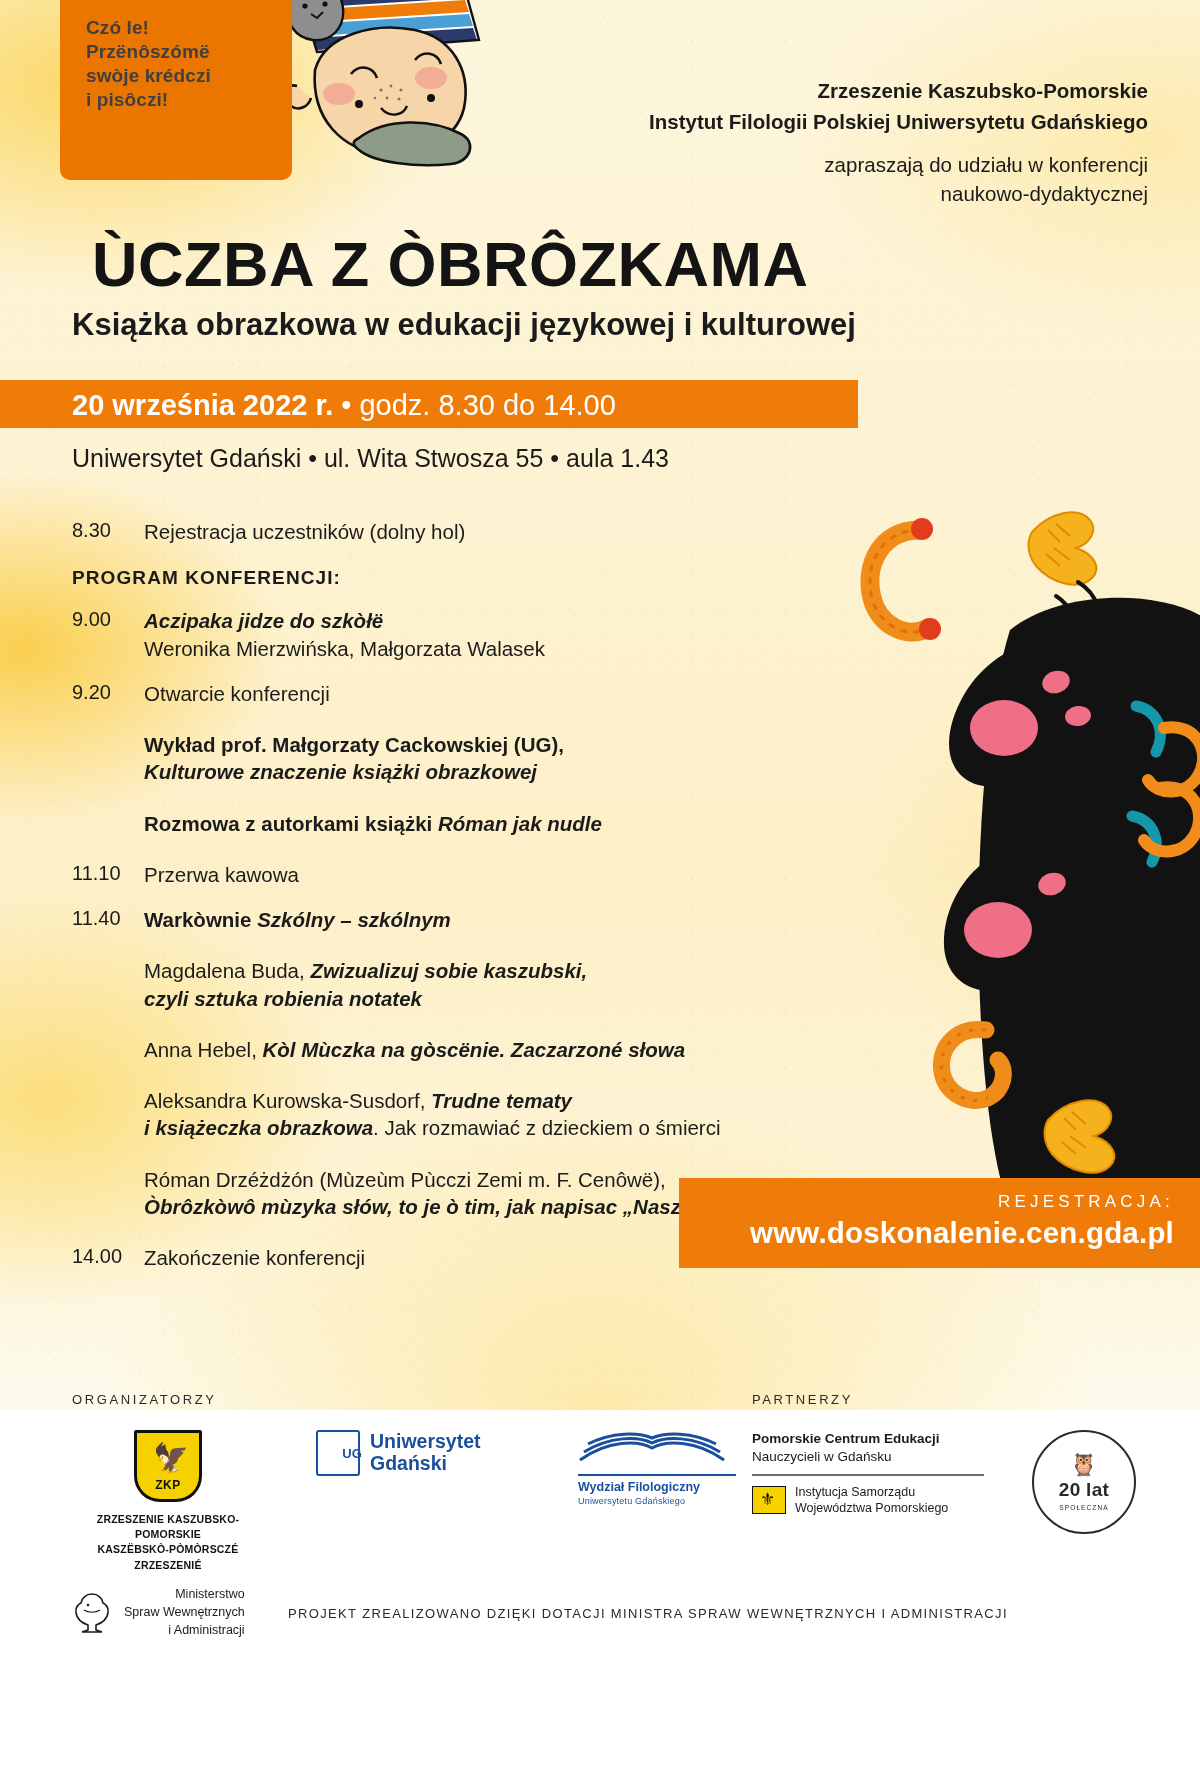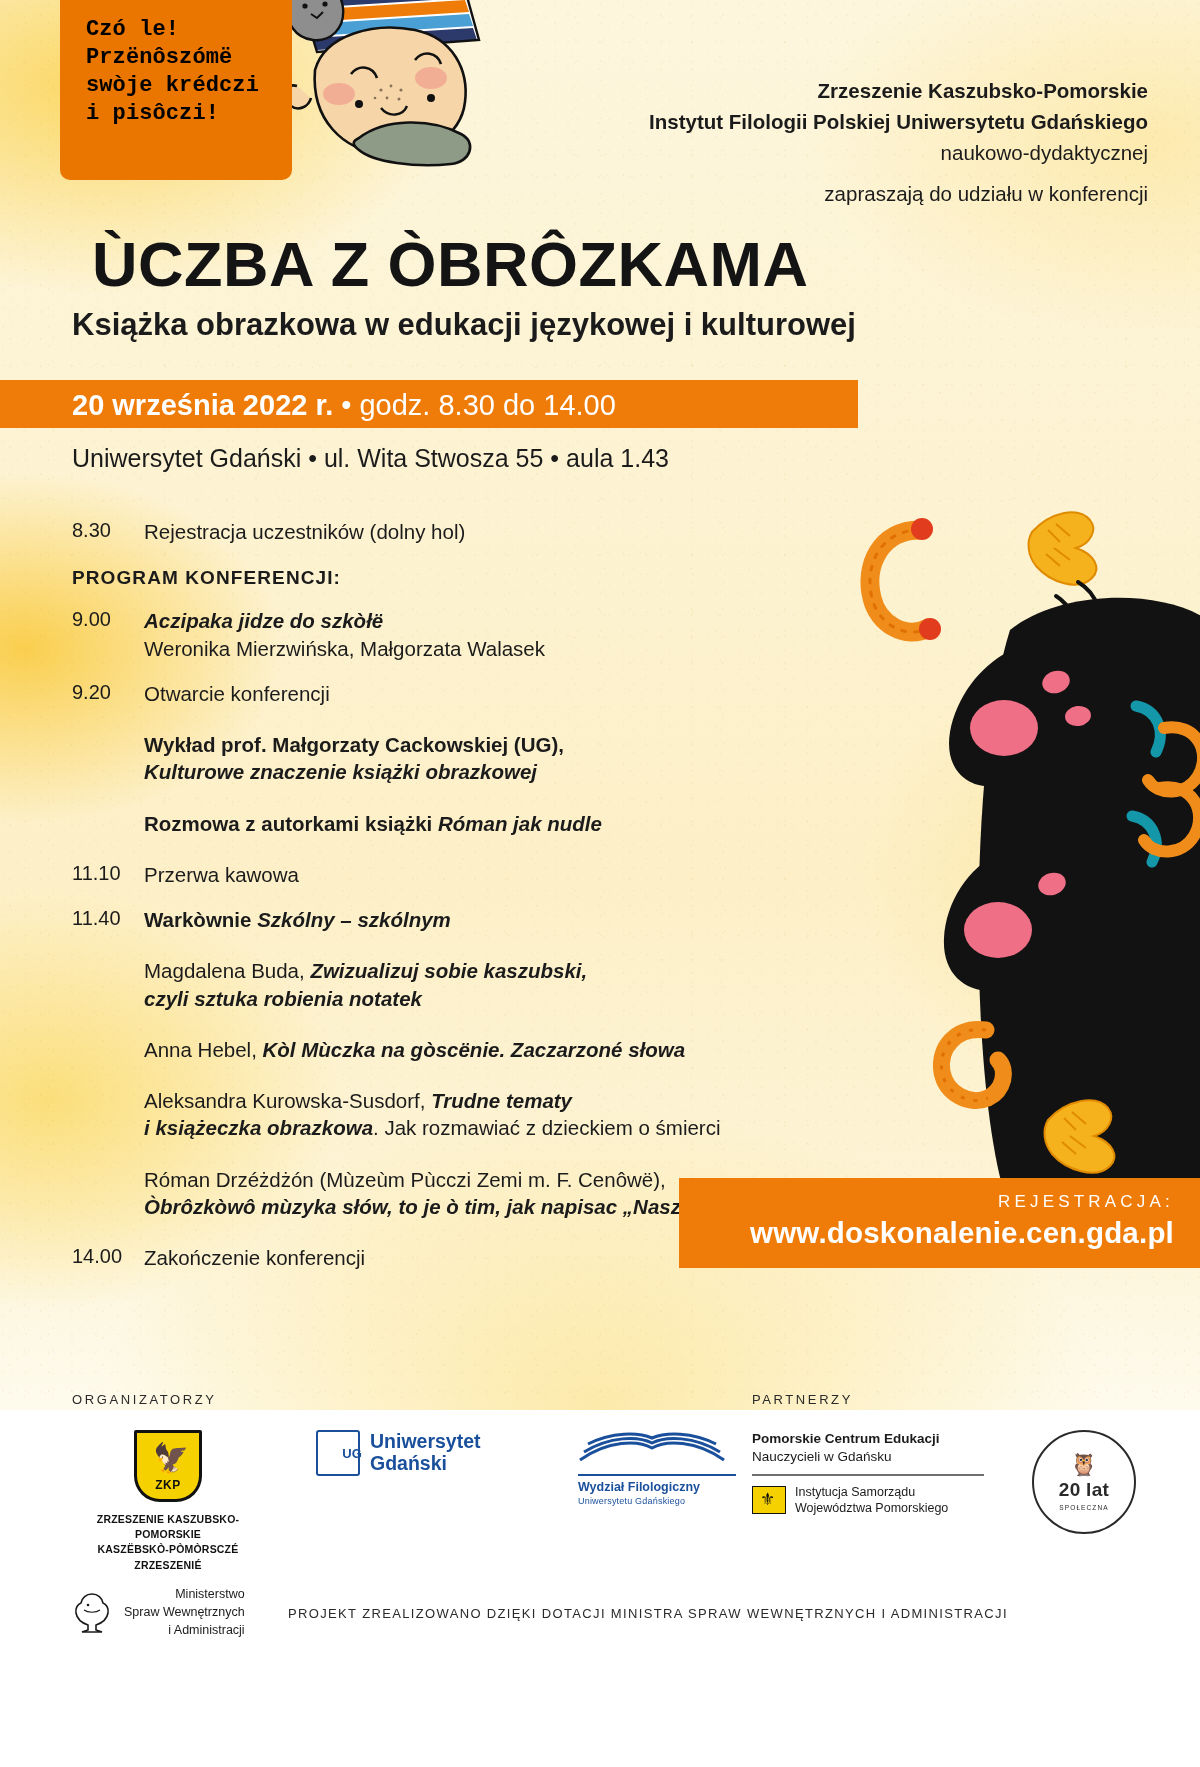--- a/index.html
+++ b/index.html
@@ -40,22 +40,22 @@
     position:absolute; left:0; top:1410px; width:1200px; height:357px; background:#ffffff;
   }
 
   
   .callout{
     position:absolute; left:60px; top:-8px; width:232px; height:188px;
     background:#ea7600; border-radius:0 0 10px 10px; z-index:6;
     padding:24px 16px 10px 26px;
   }
   .callout-text{
-    color:#000000; font-weight:700; font-size:22px; line-height:1.27;
-    letter-spacing:.1px; white-space:pre-line;font-family:Liberation Mono, monospace;
+    color:#404040; font-weight:700; font-size:19px; line-height:1.27;
+    letter-spacing:.1px; white-space:pre-line;
   }
 
   
   .illu-top{ position:absolute; left:255px; top:-14px; width:260px; height:200px; z-index:5; }
 
   
   .header-right{
     position:absolute; right:52px; top:76px; width:700px; text-align:right; z-index:4;
   }
   .org-line{ font-size:20.5px; font-weight:700; color:#1b1b1b; line-height:1.5; }
@@ -265,22 +265,22 @@
         <circle cx="144" cy="113" r="1.5"></circle>
           <circle cx="120" cy="112" r="1.3"></circle>
       </g>
       <path d="M104 152 C130 132,176 132,206 148 C222 156,216 176,196 178 C160 182,118 176,104 164 C96 158,98 155,104 152Z" fill="#8e9b86" stroke="#111" stroke-width="2.6"></path>
     </g>
   </svg>
 
   <div class="header-right">
     <div class="org-line">Zrzeszenie Kaszubsko-Pomorskie</div>
     <div class="org-line">Instytut Filologii Polskiej Uniwersytetu Gdańskiego</div>
+    <div class="invite-line">zapraszają do udziału w konferencji</div>
     <div class="invite-line" style="margin-top:0">naukowo-dydaktycznej</div>
-    <div class="invite-line">zapraszają do udziału w konferencji</div>
   </div>
 
   <div class="title-wrap">
     <div class="main-title">ÙCZBA Z ÒBRÔZKAMA</div>
     <div class="sub-title">Książka obrazkowa w edukacji językowej i kulturowej</div>
   </div>
 
   <div class="date-bar"></div>
   <div class="date-text">
     <span class="b">20 września 2022 r.</span>

